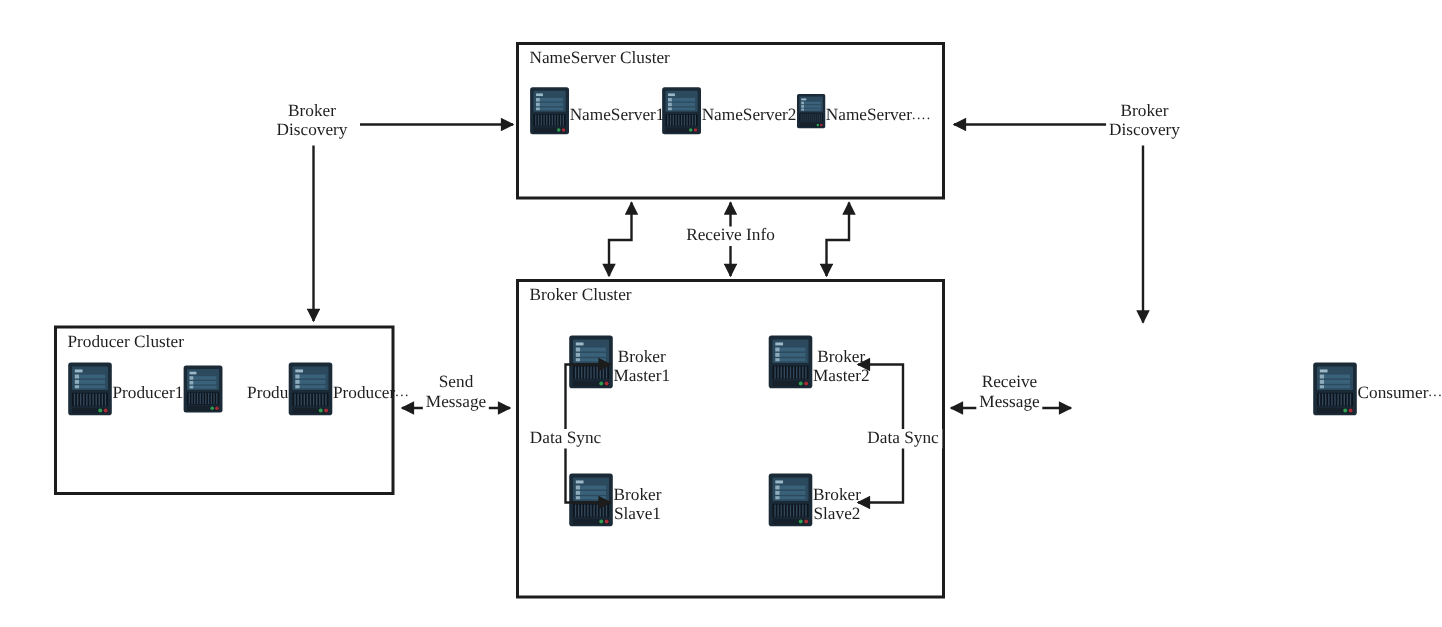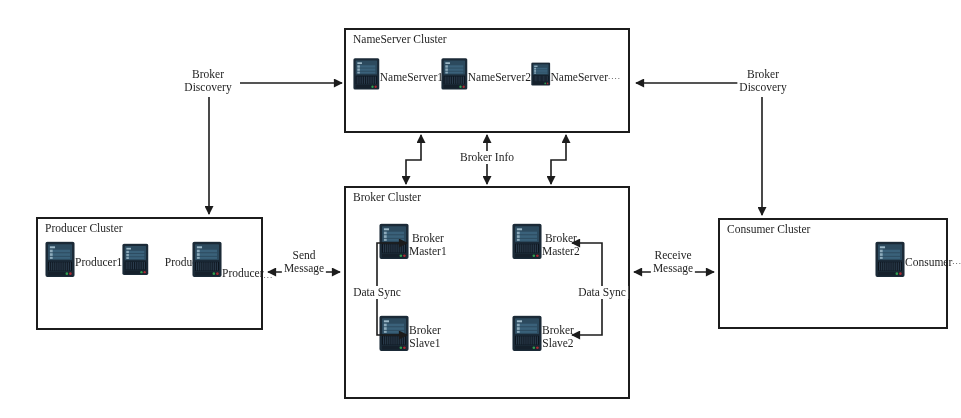--- a/index.html
+++ b/index.html
@@ -48,23 +48,20 @@
 <div class="canvas">
 
   <div class="box" style="left:344px;top:28px;width:286px;height:105px;">
     <span class="btitle">NameServer Cluster</span>
   </div>
   <div class="box" style="left:36px;top:217px;width:227px;height:113px;">
     <span class="btitle">Producer Cluster</span>
   </div>
   <div class="box" style="left:344px;top:186px;width:286px;height:213px;">
     <span class="btitle">Broker Cluster</span>
-  </div>
-  <div class="box" style="left:718px;top:218px;width:230px;height:111px;">
-    <span class="btitle">Consumer Cluster</span>
   </div>
 
   <div class="node" style="left:353px;top:53px;">
     <svg class="icon" width="40" height="43" viewBox="0 0 32 40">
         <use href="#srv"></use>
       </svg>
     <div class="lbl">NameServer1</div>
   </div>
   <div class="node" style="left:441px;top:53px;">
     <svg class="icon" width="40" height="43" viewBox="0 0 32 40">
@@ -122,21 +119,21 @@
         <use href="#srv"></use>
       </svg>
     <div class="lbl">Producer1</div>
   </div>
   <div class="node" style="left:122px;top:240px;gap:16px;">
     <svg class="icon" width="30" height="40" viewBox="0 0 32 40">
         <use href="#srv"></use>
       </svg>
     <div class="lbl">Producer2</div>
   </div>
-  <div class="node" style="left:192px;top:240px;align-items:flex-end;">
+  <div class="node" style="left:192px;top:240px;">
     <svg class="icon" width="30" height="40" viewBox="0 0 32 40">
         <use href="#srv"></use>
       </svg>
     <div class="lbl">Producer</div>
     <div class="more">...</div>
   </div>
 
   <div class="node" style="left:875px;top:240px;">
     <svg class="icon" width="30" height="40" viewBox="0 0 32 40">
         <use href="#srv"></use>
@@ -165,21 +162,21 @@
   </svg>
 
   <div class="alabel" style="left:208px;top:68px;">
     <span>Broker</span>
     <span>Discovery</span>
   </div>
   <div class="alabel" style="left:763px;top:68px;">
     <span>Broker</span>
     <span>Discovery</span>
   </div>
-  <div class="alabel" style="left:487px;top:151px;">Broker Info</div>
+  <div class="alabel" style="left:487px;top:151px;">Receive Info</div>
   <div class="alabel" style="left:304px;top:249px;">
     <span>Send</span>
     <span>Message</span>
   </div>
   <div class="alabel" style="left:673px;top:249px;">
     <span>Receive</span>
     <span>Message</span>
   </div>
   <div class="alabel" style="left:377px;top:286px;">Data Sync</div>
   <div class="alabel" style="left:602px;top:286px;">Data Sync</div>

